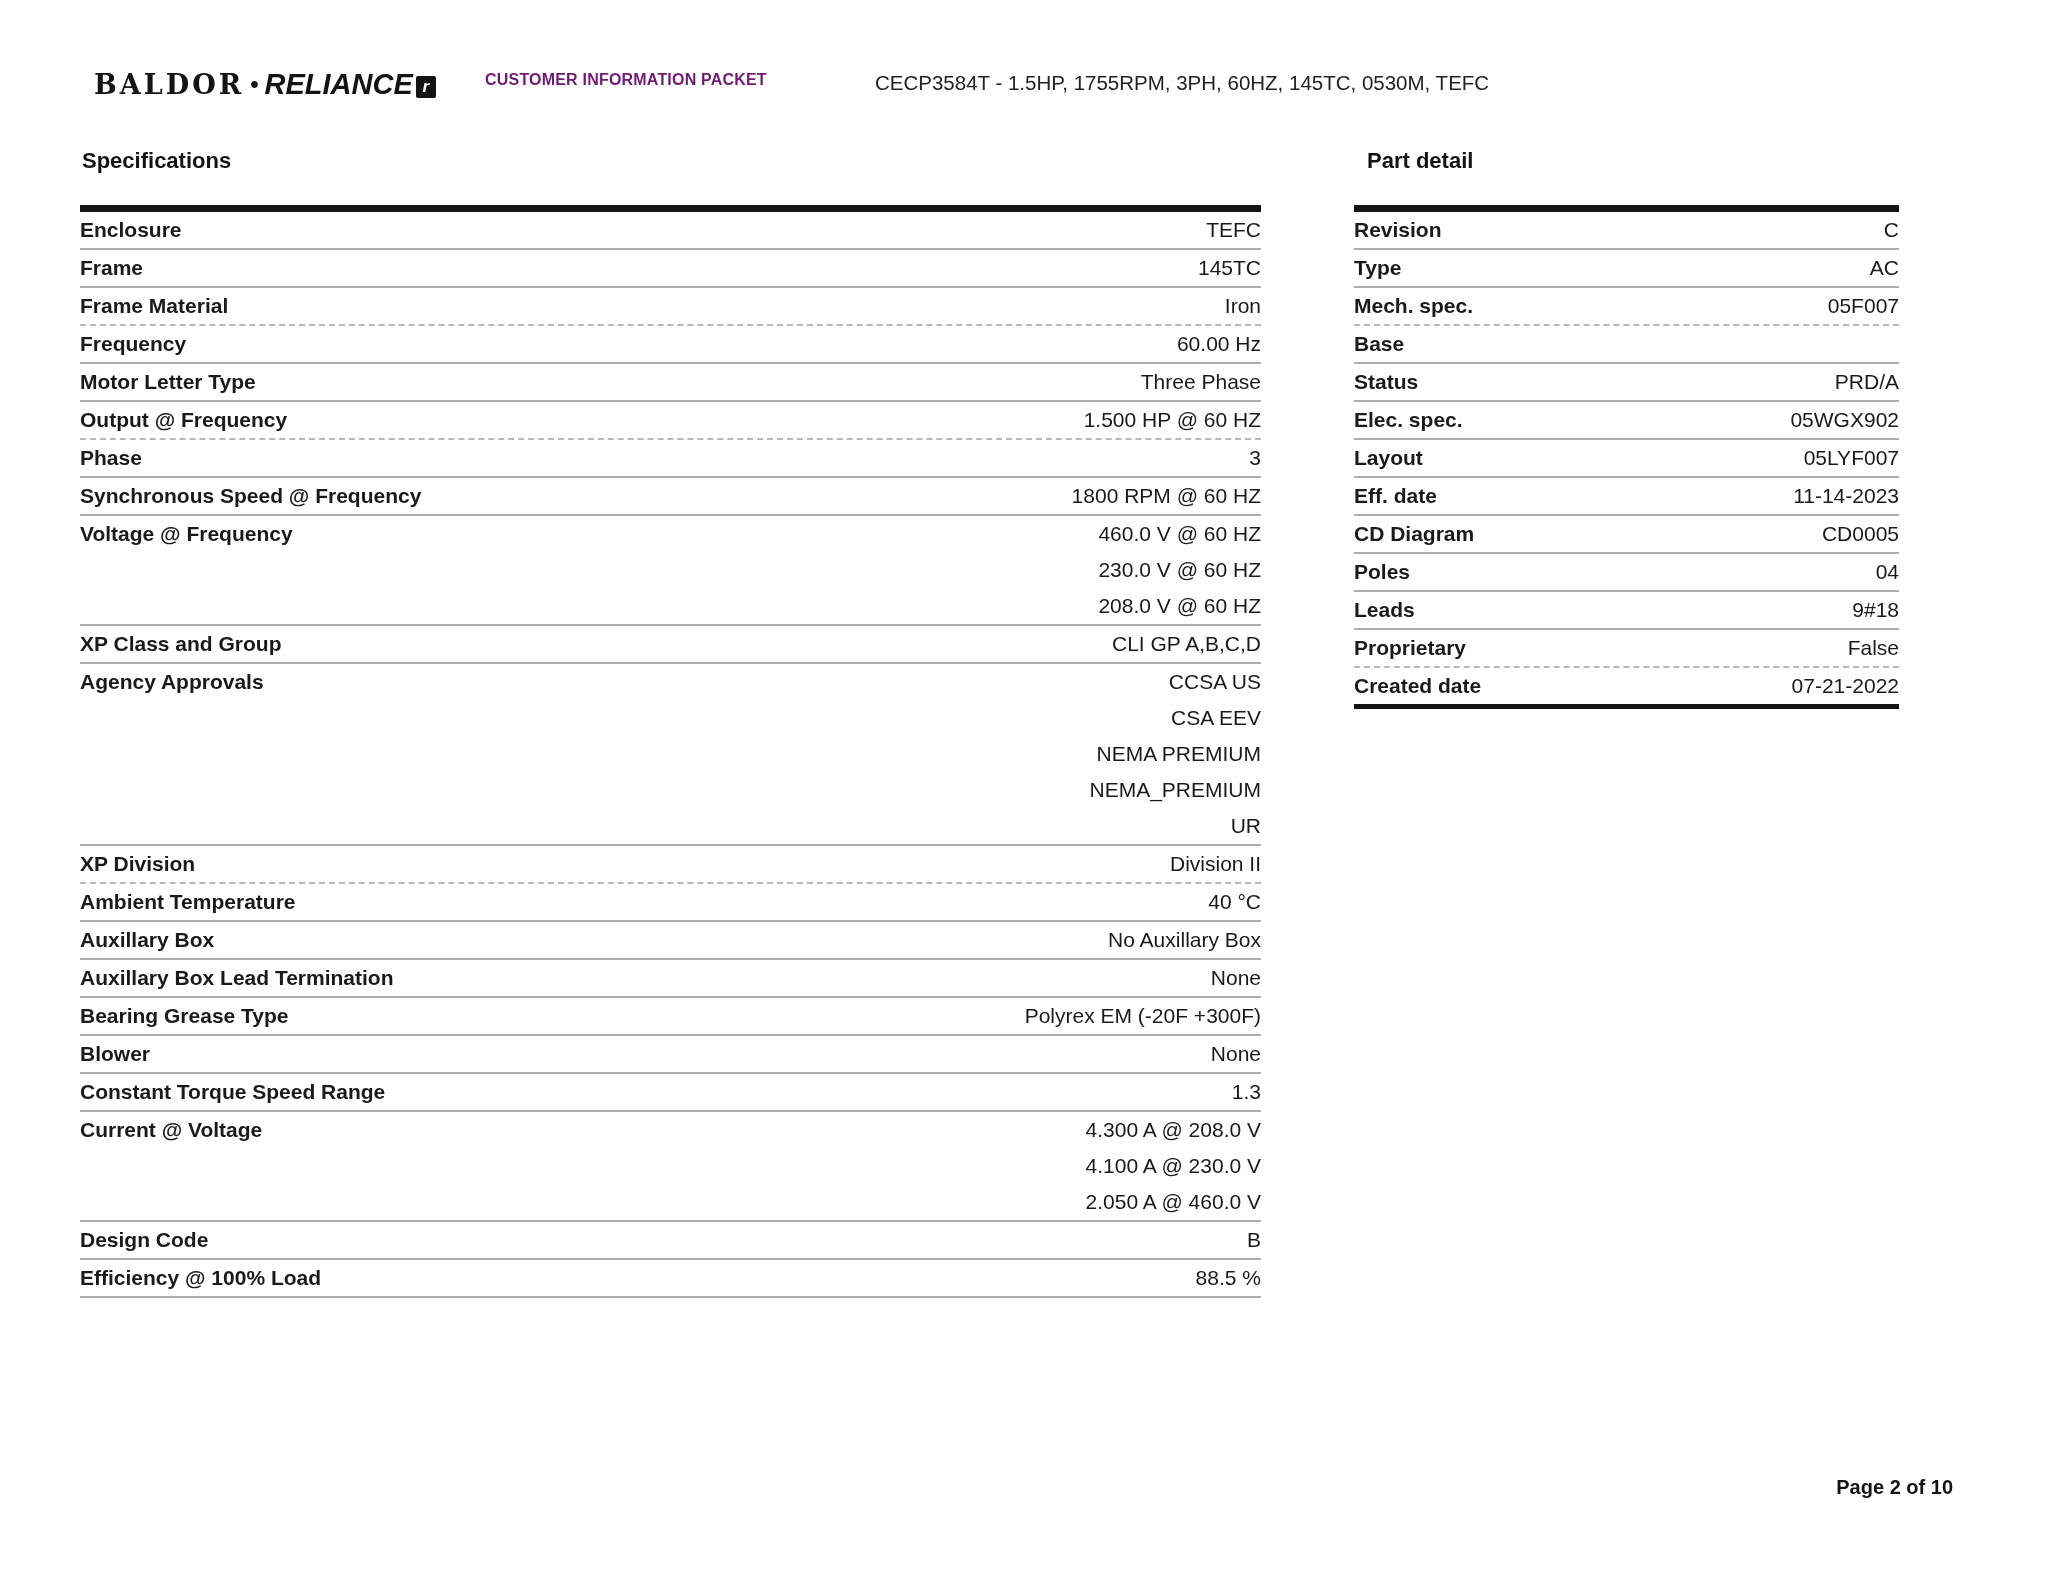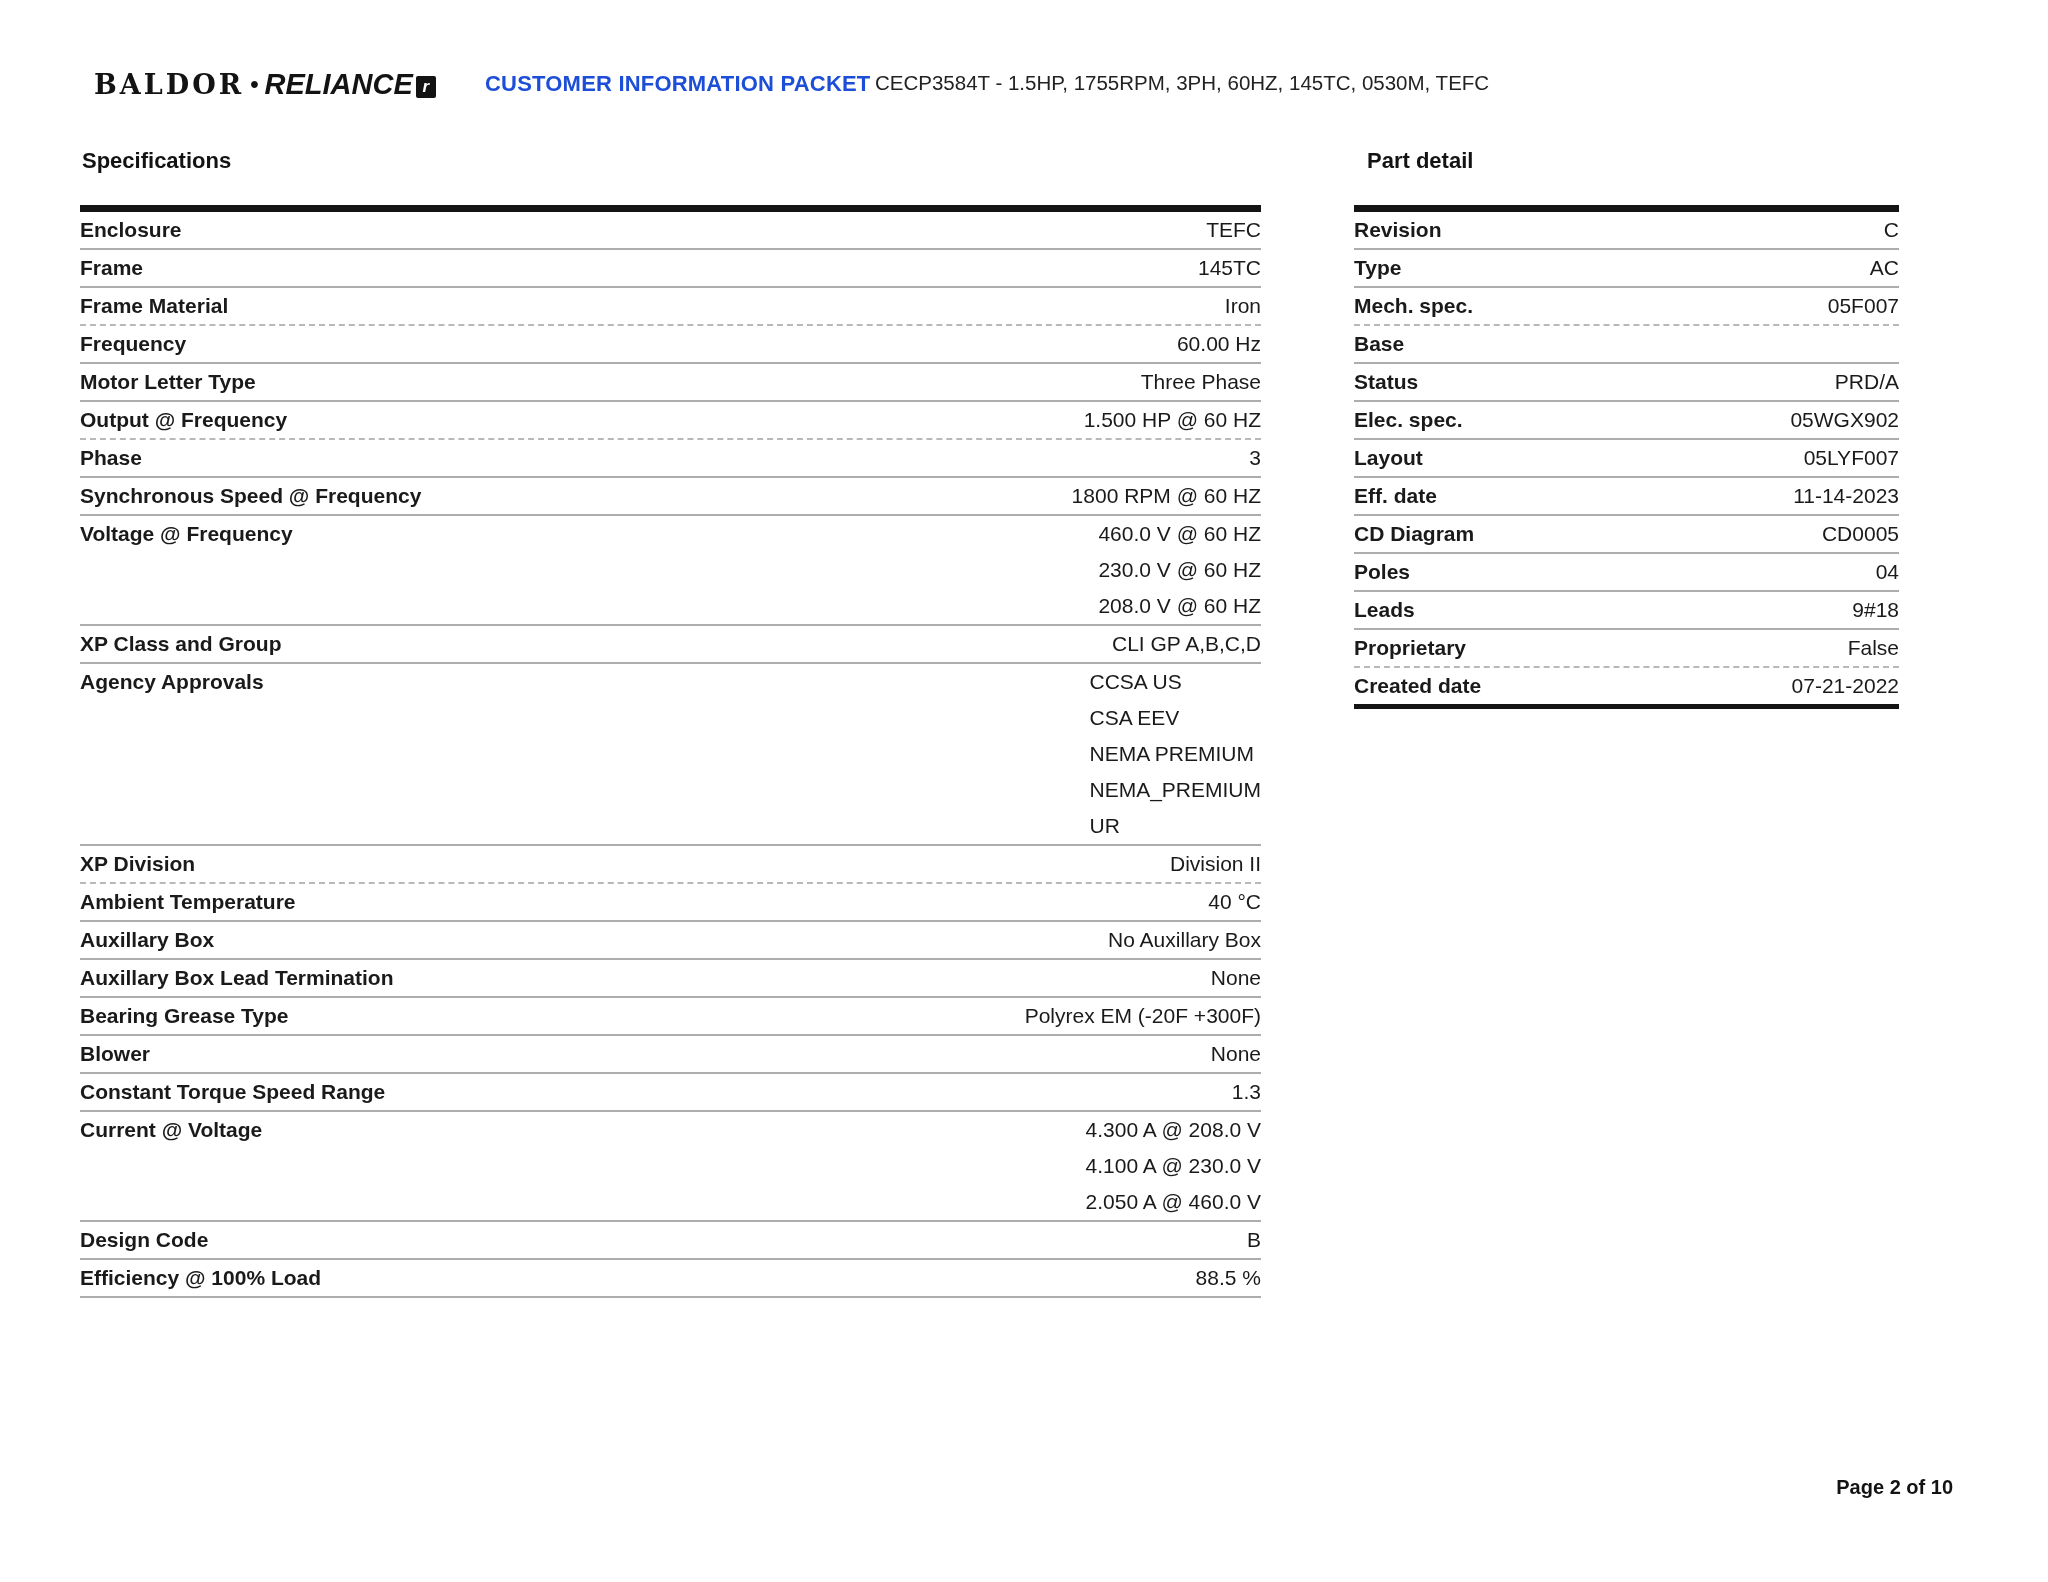--- a/index.html
+++ b/index.html
@@ -26,21 +26,21 @@
     font-weight:bold; font-style:italic; font-size:29px; letter-spacing:0px; color:#131313;
   }
   .logo-mark {
     display:inline-block; width:20px; height:22px; background:#131313;
     color:#ffffff; font-weight:bold; font-style:italic; font-size:17px;
     line-height:22px; text-align:center; vertical-align:2px; margin-left:3px;
     border-radius:2px;
   }
   .doc-title {
     position:absolute; left:485px; top:3px;
-    font-weight:bold; font-size:22px; letter-spacing:0.2px; color:#1d4ed8;text-align:center;
+    font-weight:bold; font-size:16px; letter-spacing:0.2px; color:#701a75;text-align:center;
   }
   .part-line {
     position:absolute; left:875px; top:3px;
     font-weight:normal; font-size:20.5px; color:#222222;
   }
 
   
   .section-title { position:absolute; top:148px; font-weight:bold; font-size:22px; color:#131313; }
   #spec-title  { left:82px; }
   #part-title  { left:1367px; }
@@ -53,21 +53,21 @@
   .bottom-bar { height:5px; background:#141414; margin-top:-2px; }
 
   .row {
     display:flex; justify-content:space-between; align-items:flex-start;
     border-bottom:2px solid #adadad;
   }
   .row.dashed { border-bottom:2px dashed #b8b8b8; }
   .row .label {
     font-weight:bold; font-size:21px; line-height:36px; white-space:nowrap;
   }
-  .row .values { }
+  .row .values { text-align:right; }
   .row .value-line {
     font-weight:normal; font-size:21px; line-height:36px; white-space:nowrap;
   }
 
   
   .footer {
     position:absolute; top:1476px; right:95px;
     font-size:20px; font-weight:600; color:#131313;
   }
 </style>

